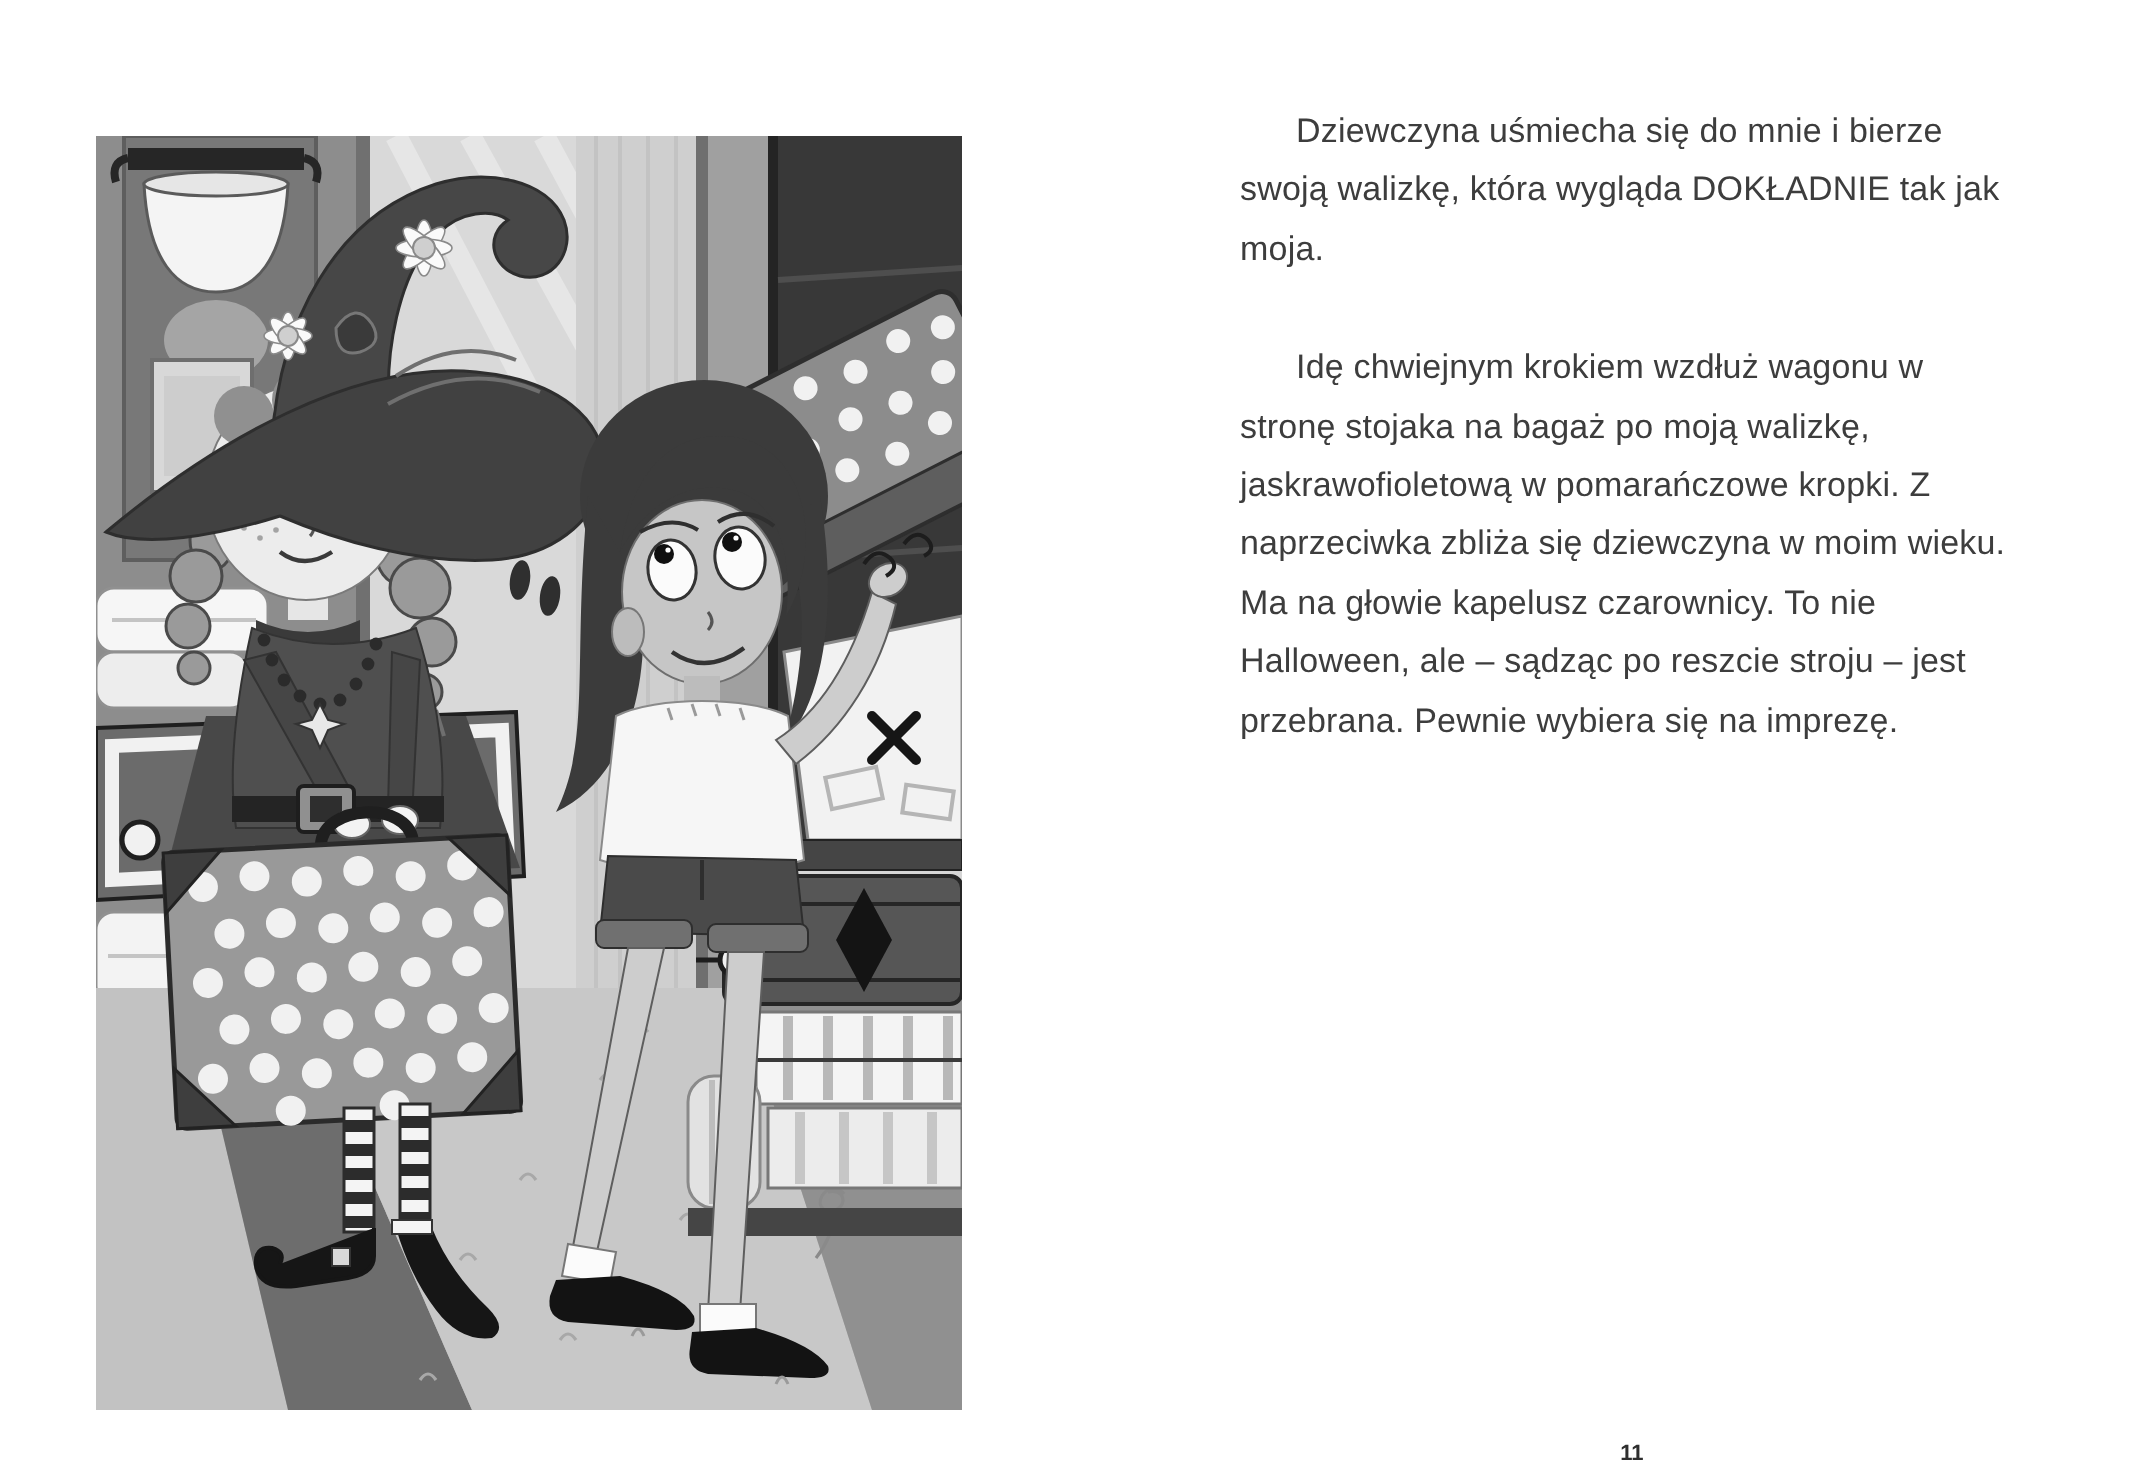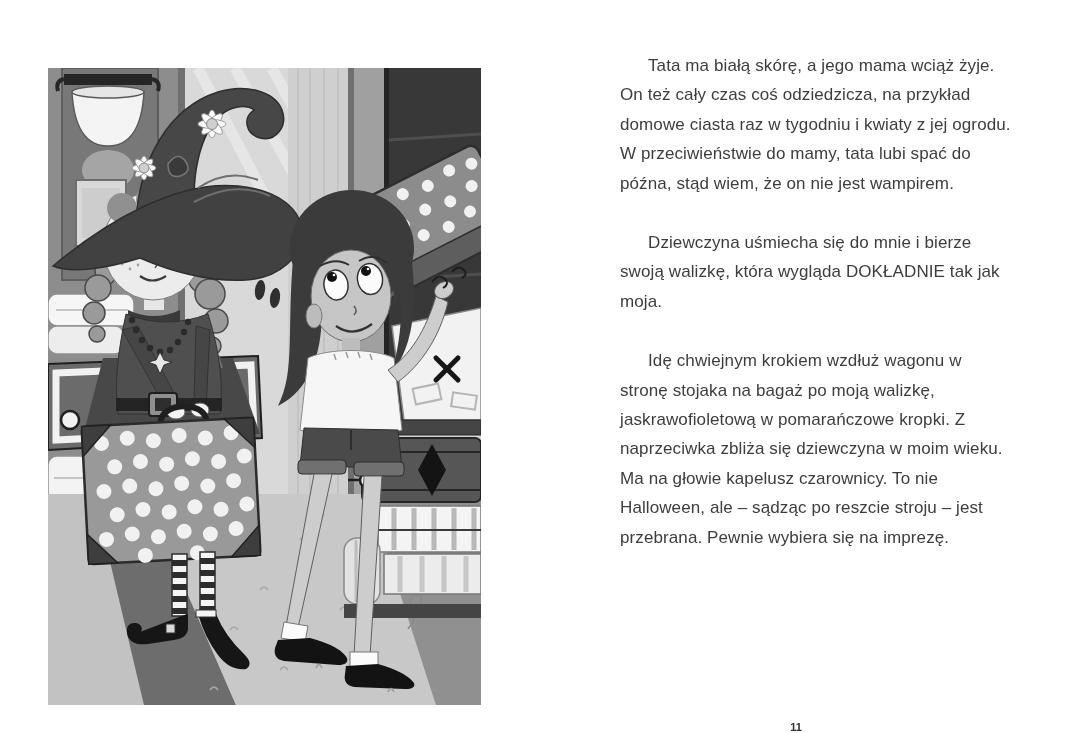--- a/index.html
+++ b/index.html
@@ -25,21 +25,21 @@
     font-size: 17px;
     line-height: 29.4px;
     letter-spacing: 0.1px;
   }
   .text-column p {
     margin: 0 0 30px 0;
     text-indent: 28px;
   }
   .page-number {
     position: absolute;
-    left: 600px; top: 721px;
+    left: 620px; top: 721px;
     width: 392px;
     text-align: center;
     font-size: 11px;
     font-weight: bold;
     color: #2e2e2e;
   }
 </style>
 </head>
 <body>
 
@@ -409,19 +409,18 @@
         </g>
         <g stroke="#9a9a9a" stroke-width="1.5" fill="none">
           <path d="M268,600 q3,-7 6,0"></path>
             <path d="M340,624 q3,-7 6,0"></path>
         </g>
       </g>
     </svg>
   </figure>
 
   <div class="text-column">
-    <p>Tata ma białą skórę, a jego mama wciąż żyje. On też cały czas coś odziedzicza, na przykład domowe ciasta raz w tygodniu i kwiaty z jej ogrodu. W przeciwieństwie do mamy, tata lubi spać do późna, stąd wiem, że on nie jest wampirem.</p>
     <p>Dziewczyna uśmiecha się do mnie i bierze swoją walizkę, która wygląda DOKŁADNIE tak jak moja.</p>
     <p>Idę chwiejnym krokiem wzdłuż wagonu w stronę stojaka na bagaż po moją walizkę, jaskrawofioletową w pomarańczowe kropki. Z naprzeciwka zbliża się dziewczyna w moim wieku. Ma na głowie kapelusz czarownicy. To nie Halloween, ale – sądząc po reszcie stroju – jest przebrana. Pewnie wybiera się na imprezę.</p>
   </div>
 
   <div class="page-number">11</div>
 </div>
 
 </body></html>

